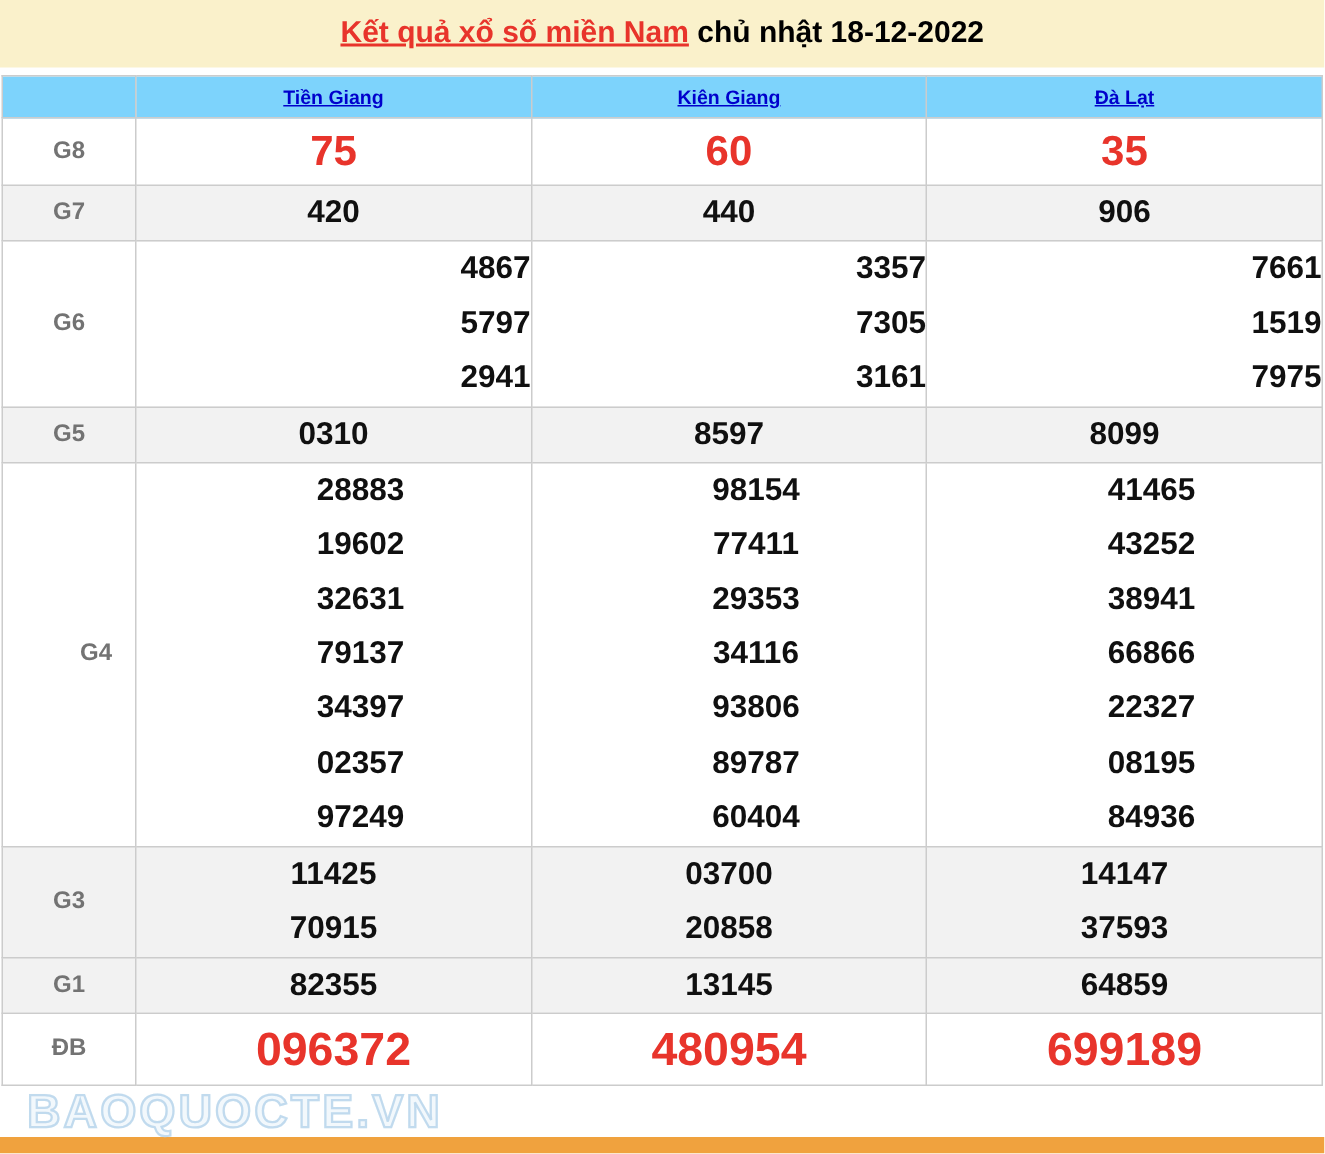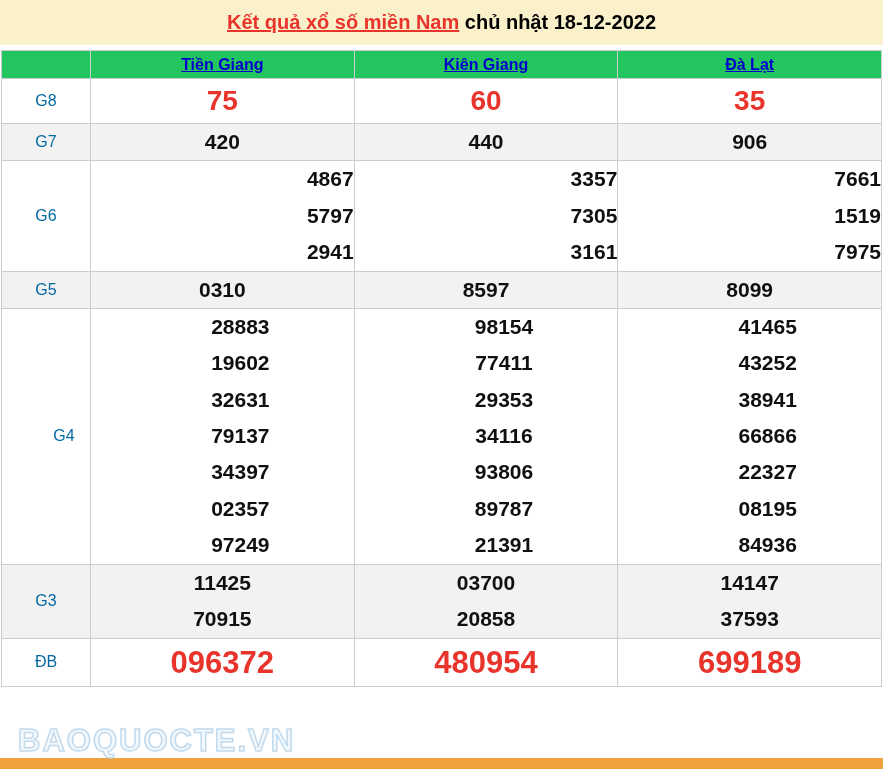--- a/index.html
+++ b/index.html
@@ -15,24 +15,24 @@
     display: flex; align-items: center; justify-content: center;
   }
   .title { font-size: 20px; font-weight: bold; color: #000; white-space: pre; }
   .title-link { color: #e8342b; text-decoration: underline; cursor: pointer; }
   table.results {
     width: 881px; margin: 5px 1px 0 1px;
     border-collapse: collapse; table-layout: fixed;
   }
   col.c-label { width: 89px; }
   td, th { border: 1px solid #cccccc; text-align: center; padding: 0; }
-  thead th { height: 28px; font-size: 16px; background: #22c55e; }
+  thead th { height: 28px; font-size: 13px; background: #7dd3fc; }
   thead a { color: #0000cc; font-weight: bold; text-decoration: underline; cursor: pointer; }
   tr.alt { background: #f2f2f2; }
-  .label-cell { font-size: 16px; font-weight: 400; color: #0369a1; }
+  .label-cell { font-size: 16px; font-weight: 700; color: #737373; }
   .num { display: block; font-weight: bold; font-size: 21px; color: #101010; line-height: 36px; }
   tr.r-g8 td { height: 44px; }
   tr.r-g8 .num { font-size: 28px; color: #e8342b; line-height: 44px; }
   tr.r-g7 td, tr.r-g5 td, tr.r-g2 td, tr.r-g1 td { height: 37px; }
   tr.r-g6 td { height: 110px; }
   tr.r-g6 .num { line-height: 36.6px; text-align: right; }
   tr.r-g4 td { height: 255px; padding-left: 36px; }
   tr.r-g4 .num { line-height: 36.4px; }
   tr.r-g3 td { height: 73px; }
   tr.r-g3 .num { line-height: 36.5px; }
@@ -139,21 +139,21 @@
         <span class="num">02357</span>
         <span class="num">97249</span>
       </td>
       <td>
         <span class="num">98154</span>
         <span class="num">77411</span>
         <span class="num">29353</span>
         <span class="num">34116</span>
         <span class="num">93806</span>
         <span class="num">89787</span>
-        <span class="num">21391</span>
+        <span class="num">60404</span>
       </td>
       <td>
         <span class="num">41465</span>
         <span class="num">43252</span>
         <span class="num">38941</span>
         <span class="num">66866</span>
         <span class="num">22327</span>
         <span class="num">08195</span>
         <span class="num">84936</span>
       </td>
@@ -166,20 +166,32 @@
       </td>
       <td>
         <span class="num">03700</span>
         <span class="num">20858</span>
       </td>
       <td>
         <span class="num">14147</span>
         <span class="num">37593</span>
       </td>
     </tr>
+    <tr class="r-g1 alt">
+      <td class="label-cell">G1</td>
+      <td>
+          <span class="num">82355</span>
+        </td>
+      <td>
+          <span class="num">13145</span>
+        </td>
+      <td>
+          <span class="num">64859</span>
+        </td>
+    </tr>
     <tr class="r-db">
       <td class="label-cell">ĐB</td>
       <td>
           <span class="num">096372</span>
         </td>
       <td>
           <span class="num">480954</span>
         </td>
       <td>
           <span class="num">699189</span>

